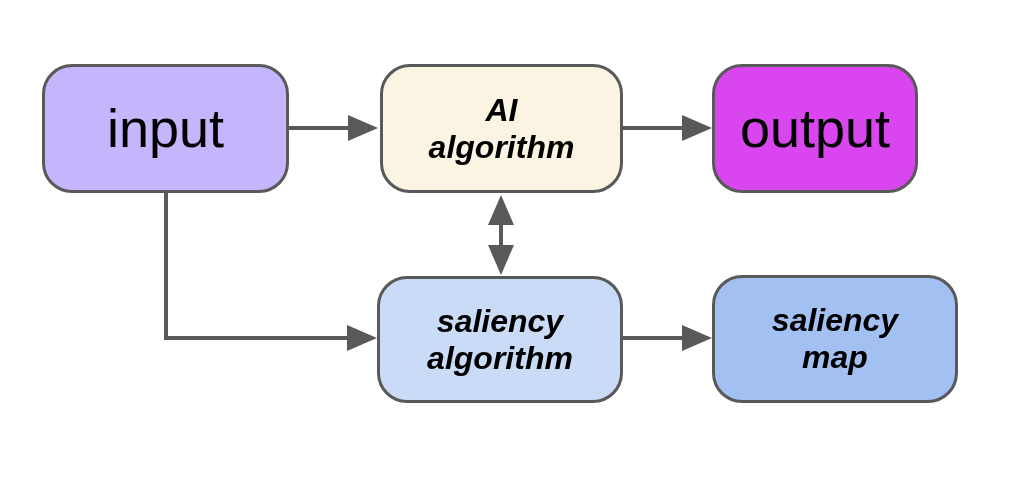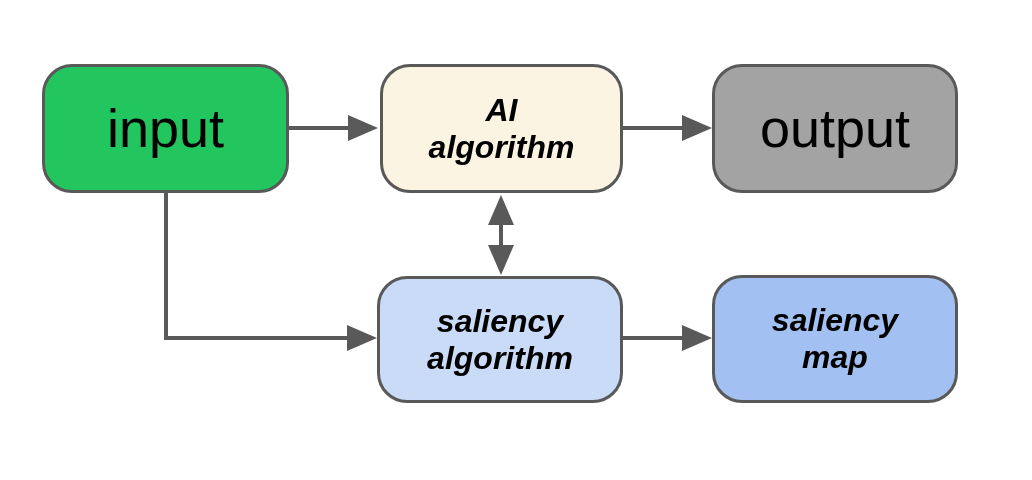--- a/index.html
+++ b/index.html
@@ -42,23 +42,23 @@
     font-weight: 400;
     font-style: normal;
     line-height: 1.1;
   }
   .label-bold-italic {
     font-size: 32px;
     font-weight: 700;
     font-style: italic;
     line-height: 1.15;
   }
-  .node-input            { left: 42px;  top: 64px;  width: 247px; height: 129px; background: #22c55e; }
+  .node-input            { left: 42px;  top: 64px;  width: 247px; height: 129px; background: #c4b5fd; }
   .node-ai-algorithm     { left: 380px; top: 64px;  width: 243px; height: 129px; background: #fbf4e2; }
-  .node-output           { left: 712px; top: 64px;  width: 246px; height: 129px; background: #a3a3a3; }
+  .node-output           { left: 712px; top: 64px;  width: 206px; height: 129px; background: #d946ef; }
   .node-saliency-algorithm { left: 377px; top: 276px; width: 246px; height: 127px; background: #cadbf7; }
   .node-saliency-map     { left: 712px; top: 275px; width: 246px; height: 128px; background: #a2c0f1; }
 </style>
 </head>
 <body>
 
 <div class="canvas">
 
   <svg class="edges-svg" viewBox="0 0 1032 480" xmlns="http://www.w3.org/2000/svg">
     <defs>

